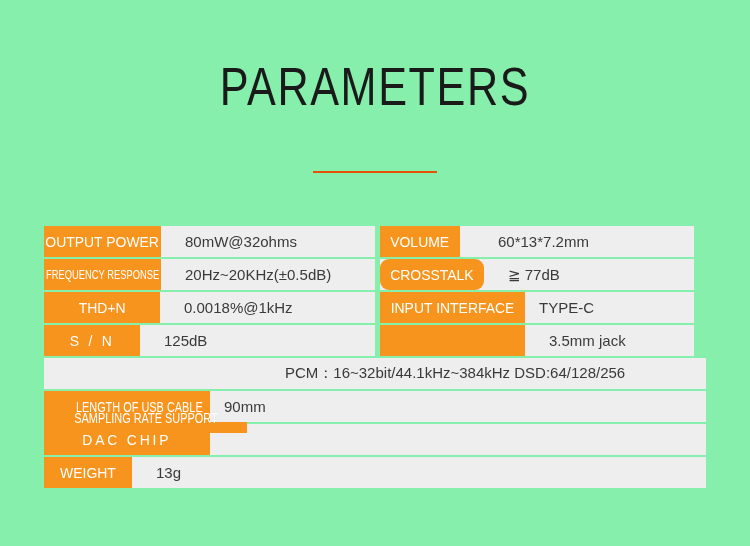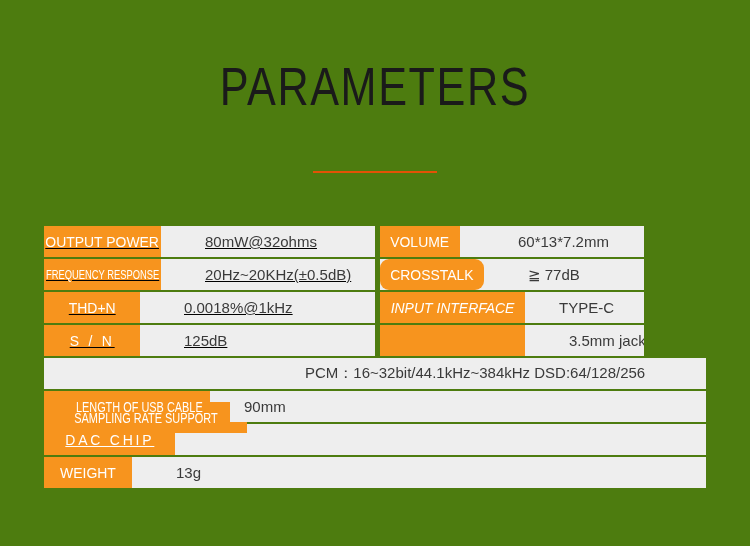--- a/index.html
+++ b/index.html
@@ -10,21 +10,21 @@
     width: 750px;
     height: 546px;
     background: #ffffff;
     font-family: "Liberation Sans", sans-serif;
     overflow: hidden;
   }
   .page {
     position: relative;
     width: 750px;
     height: 546px;
-    background: #4d7c0f;
+    background: #86efac;
   }
 
   
   .title-block {
     position: absolute;
     top: 56px;
     left: 0;
     width: 750px;
     text-align: center;
   }
@@ -70,24 +70,23 @@
     background: transparent;
   }
   .col {
     display: flex;
     height: 31px;
     background: #eeeeee;
   }
   .col-left {
     width: 331px;
     margin-right: 5px;
-    text-decoration: underline;
   }
   .col-right {
-    width: 264px;
+    width: 314px;
   }
   .label {
     background: #f7941e;
     color: #ffffff;
     display: flex;
     align-items: center;
     justify-content: center;
     height: 31px;
     box-sizing: border-box;
     font-size: 15px;
@@ -108,37 +107,36 @@
   .value {
     display: flex;
     align-items: center;
     flex: 1 1 auto;
     padding-left: 14px;
     font-size: 15px;
     color: #3a3a3a;
     background: #eeeeee;
     white-space: nowrap;
     overflow: hidden;
-    margin-left: 20px;
   }
   .value.pad-lg { padding-left: 24px; }
   .value.pad-xl { padding-left: 38px; }
 
   
   .w-output   { width: 117px; }
   .w-freq     { width: 117px; }
-  .w-thd      { width: 96px;  }
+  .w-thd      { width: 116px;  }
   .w-sn       { width: 96px;  }
   .w-sampling { width: 203px; margin-top: 44px; }
   .w-usb      { width: 166px; padding-left: 24px; }
-  .w-dac      { width: 131px; text-decoration: underline; }
+  .w-dac      { width: 166px; }
   .w-weight   { width: 88px;  }
   .w-volume   { width: 80px;  }
   .w-cross    { width: 104px; border-radius: 9px; }
-  .w-input    { width: 145px; font-style: italic; }
+  .w-input    { width: 145px; }
   .w-blank    { width: 145px; }
 </style>
 </head>
 <body>
 
 <div class="page">
 
   <div class="title-block">
     <div class="page-title">PARAMETERS</div>
   </div>

